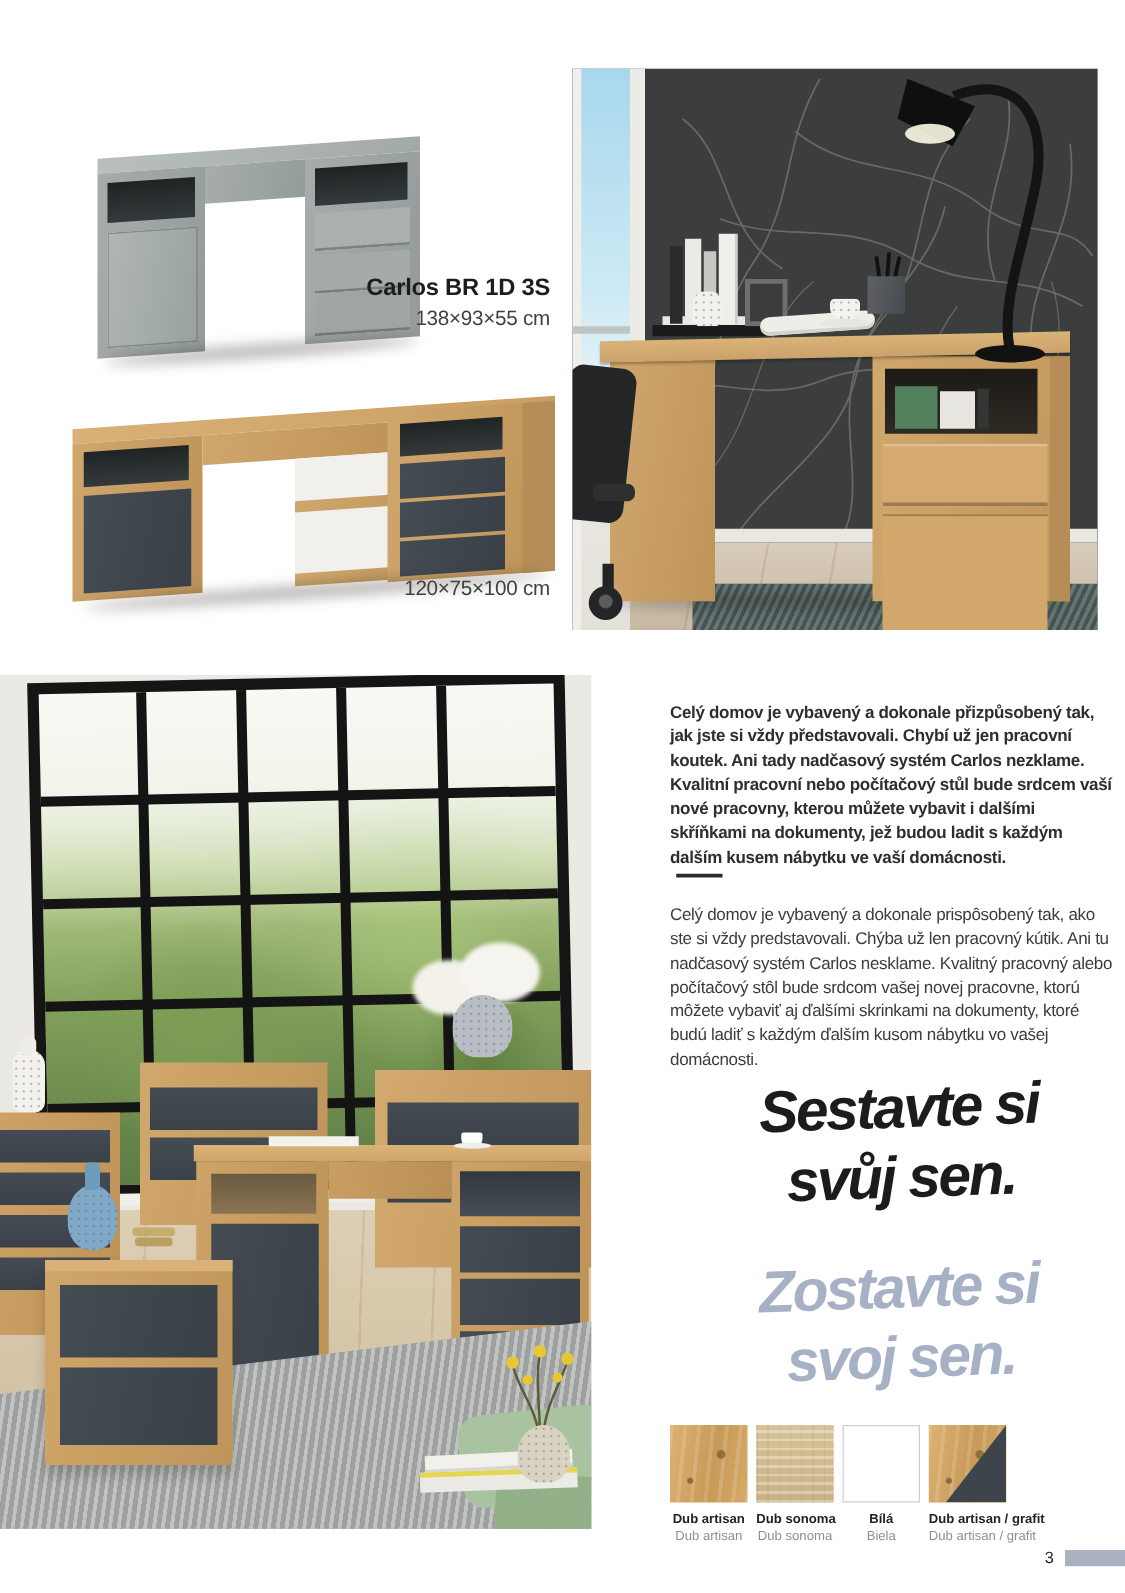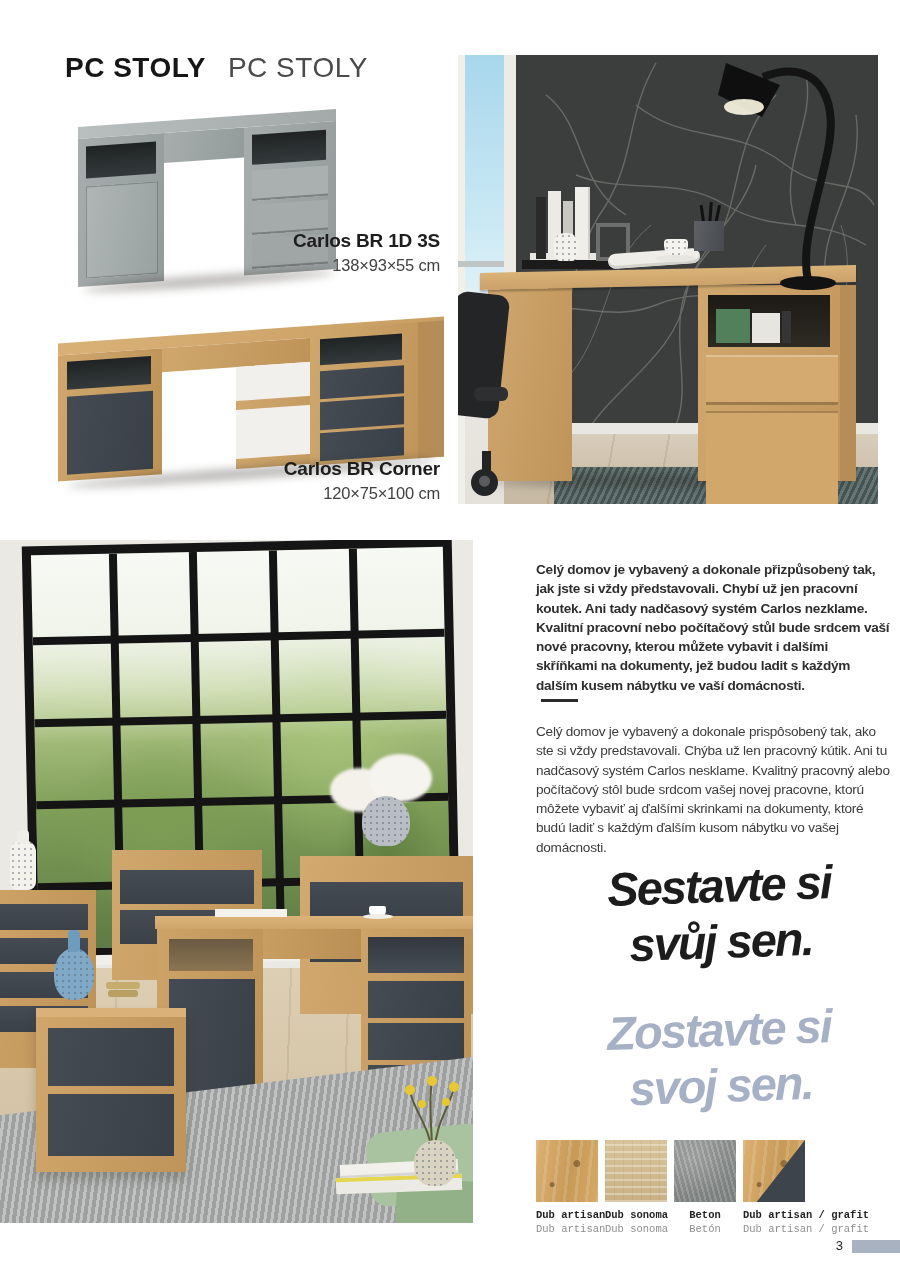--- a/index.html
+++ b/index.html
@@ -86,21 +86,21 @@
   #para-sk { top:722px; font-weight:400; color:#3c3c3c; }
   .divider { position:absolute; left:541px; top:699px; width:37px; height:3px; background:#2b2b2b; }
 
   .slogan { position:absolute; left:565px; width:310px; text-align:center;
     font-style:italic; font-weight:700; letter-spacing:-2px; transform:rotate(-2deg); }
   .slogan .l1, .slogan .l2 { display:block; font-size:47px; line-height:56px; }
   #slogan-cs { top:858px; color:#1c1c1c; }
   #slogan-sk { top:1002px; color:var(--script-blue,#a7b1c5); }
 
   
-  #swatches { position:absolute; left:536px; top:1140px; display:flex; gap:7px;font-family:Liberation Mono, monospace; }
+  #swatches { position:absolute; left:536px; top:1140px; display:flex; gap:7px; }
   .swatch-item { width:62px; }
   .swatch { width:62px; height:62px; position:relative; overflow:hidden; }
   .sw-artisan { background:
       radial-gradient(circle at 26% 72%, rgba(90,60,25,.55) 0 2px, rgba(0,0,0,0) 3px),
       radial-gradient(circle at 66% 38%, rgba(90,60,25,.5) 0 3px, rgba(0,0,0,0) 4px),
       repeating-linear-gradient(96deg, rgba(255,255,255,.14) 0 3px, rgba(0,0,0,0) 3px 11px),
       linear-gradient(100deg,#dcb172,#c89a58 55%,#d5a967); }
   .sw-sonoma { background:
       repeating-linear-gradient(0deg, rgba(255,255,255,.33) 0 2px, rgba(0,0,0,0) 2px 7px),
       repeating-linear-gradient(90deg, rgba(140,110,70,.12) 0 1px, rgba(0,0,0,0) 1px 9px),
@@ -117,43 +117,40 @@
 
   
   #page-number { position:absolute; left:800px; top:1238px; width:43px; text-align:right; font-size:13px; color:#1f1f1f; }
   #footer-bar { position:absolute; left:852px; top:1240px; width:48px; height:13px; background:var(--page-bar,#a9b2c1); }
 </style>
 </head>
 <body>
 
 <div id="page">
 
-  <div class="header">
-    <span class="title-cs">PC STOLY</span><span class="title-sk">PC STOLY</span>
-  </div>
 
   <div class="fig skewed" style="left:78px; top:118px; width:258px; height:160px;">
     <div class="desk-top beton-light"></div>
 
     <div style="position:absolute; left:0; top:12px; width:86px; height:148px;" class="beton-mid">
       <div class="dark-niche" style="position:absolute; left:8px; top:8px; width:70px; height:32px;"></div>
       <div style="position:absolute; left:8px; top:48px; width:72px; height:92px; background:linear-gradient(100deg,#b0b6b6,#9aa1a1); box-shadow:inset 0 0 0 1px rgba(60,65,65,.35);"></div>
     </div>
 
     <div style="position:absolute; left:86px; top:12px; width:80px; height:30px;" class="beton-mid"></div>
 
     <div style="position:absolute; left:166px; top:12px; width:92px; height:148px;" class="beton-mid">
       <div class="dark-niche" style="position:absolute; left:8px; top:8px; width:74px; height:30px;"></div>
       <div style="position:absolute; left:8px; top:44px; width:76px; height:30px; background:#aab0b0; box-shadow:inset 0 -2px 0 rgba(55,60,60,.4);"></div>
       <div style="position:absolute; left:8px; top:78px; width:76px; height:30px; background:#a5abab; box-shadow:inset 0 -2px 0 rgba(55,60,60,.4);"></div>
       <div style="position:absolute; left:8px; top:112px; width:76px; height:30px; background:#a0a6a6; box-shadow:inset 0 -2px 0 rgba(55,60,60,.4);"></div>
     </div>
     <div class="shadow" style="left:6px; top:158px; width:250px; height:10px;"></div>
   </div>
-  <div class="product-label" style="left:230px; top:230px;">
+  <div class="product-label" style="left:230px; top:220px;">
     <div class="product-name">Carlos BR 1D 3S</div>
     <div class="product-dims">138×93×55 cm</div>
   </div>
 
   <div class="fig skewed" style="left:58px; top:330px; width:386px; height:140px;">
     <div class="desk-top oak-l"></div>
 
     <div style="position:absolute; left:0; top:12px; width:104px; height:126px;" class="oak-m">
       <div class="dark-niche" style="position:absolute; left:9px; top:7px; width:84px; height:28px;"></div>
       <div class="graphite" style="position:absolute; left:9px; top:42px; width:86px; height:78px;"></div>
@@ -168,21 +165,20 @@
     <div style="position:absolute; left:252px; top:4px; width:134px; height:136px;" class="oak-m">
       <div class="dark-niche" style="position:absolute; left:10px; top:10px; width:82px; height:26px;"></div>
       <div class="graphite" style="position:absolute; left:10px; top:42px; width:84px; height:28px;"></div>
       <div class="graphite" style="position:absolute; left:10px; top:73px; width:84px; height:28px;"></div>
       <div class="graphite" style="position:absolute; left:10px; top:104px; width:84px; height:28px;"></div>
       <div class="oak-d" style="position:absolute; right:0; top:0; width:26px; height:136px;"></div>
     </div>
     <div class="shadow" style="left:10px; top:138px; width:370px; height:10px;"></div>
   </div>
   <div class="product-label" style="left:230px; top:458px;">
-    <div class="product-name">Carlos BR Corner</div>
     <div class="product-dims">120×75×100 cm</div>
   </div>
 
   <div class="photo" id="photo-top">
     <div class="wallpaper">
       <svg class="branches" viewBox="0 0 362 378" preserveAspectRatio="none">
         <g fill="none" stroke="#8b8e86" stroke-width="1.4" opacity="0.55">
           <path d="M20,370 C60,300 40,220 90,150 C120,100 110,60 140,8"></path>
           <path d="M70,378 C100,330 160,300 170,240 C180,190 230,160 240,110"></path>
           <path d="M160,370 C180,320 140,260 190,200 C230,155 210,90 260,40"></path>
@@ -360,23 +356,23 @@
       <div class="swatch sw-artisan"></div>
       <div class="swatch-label-cs">Dub artisan</div>
       <div class="swatch-label-sk">Dub artisan</div>
     </div>
     <div class="swatch-item">
       <div class="swatch sw-sonoma"></div>
       <div class="swatch-label-cs">Dub sonoma</div>
       <div class="swatch-label-sk">Dub sonoma</div>
     </div>
     <div class="swatch-item">
-      <div class="swatch sw-beton"></div>
-      <div class="swatch-label-cs">Beton</div>
-      <div class="swatch-label-sk">Betón</div>
+      <div class="swatch sw-white"></div>
+      <div class="swatch-label-cs">Bílá</div>
+      <div class="swatch-label-sk">Biela</div>
     </div>
     <div class="swatch-item">
       <div class="swatch sw-artisan">
         <div class="sw-grafit-tri"></div>
       </div>
       <div class="swatch-label-cs">Dub artisan / grafit</div>
       <div class="swatch-label-sk">Dub artisan / grafit</div>
     </div>
   </div>
 

